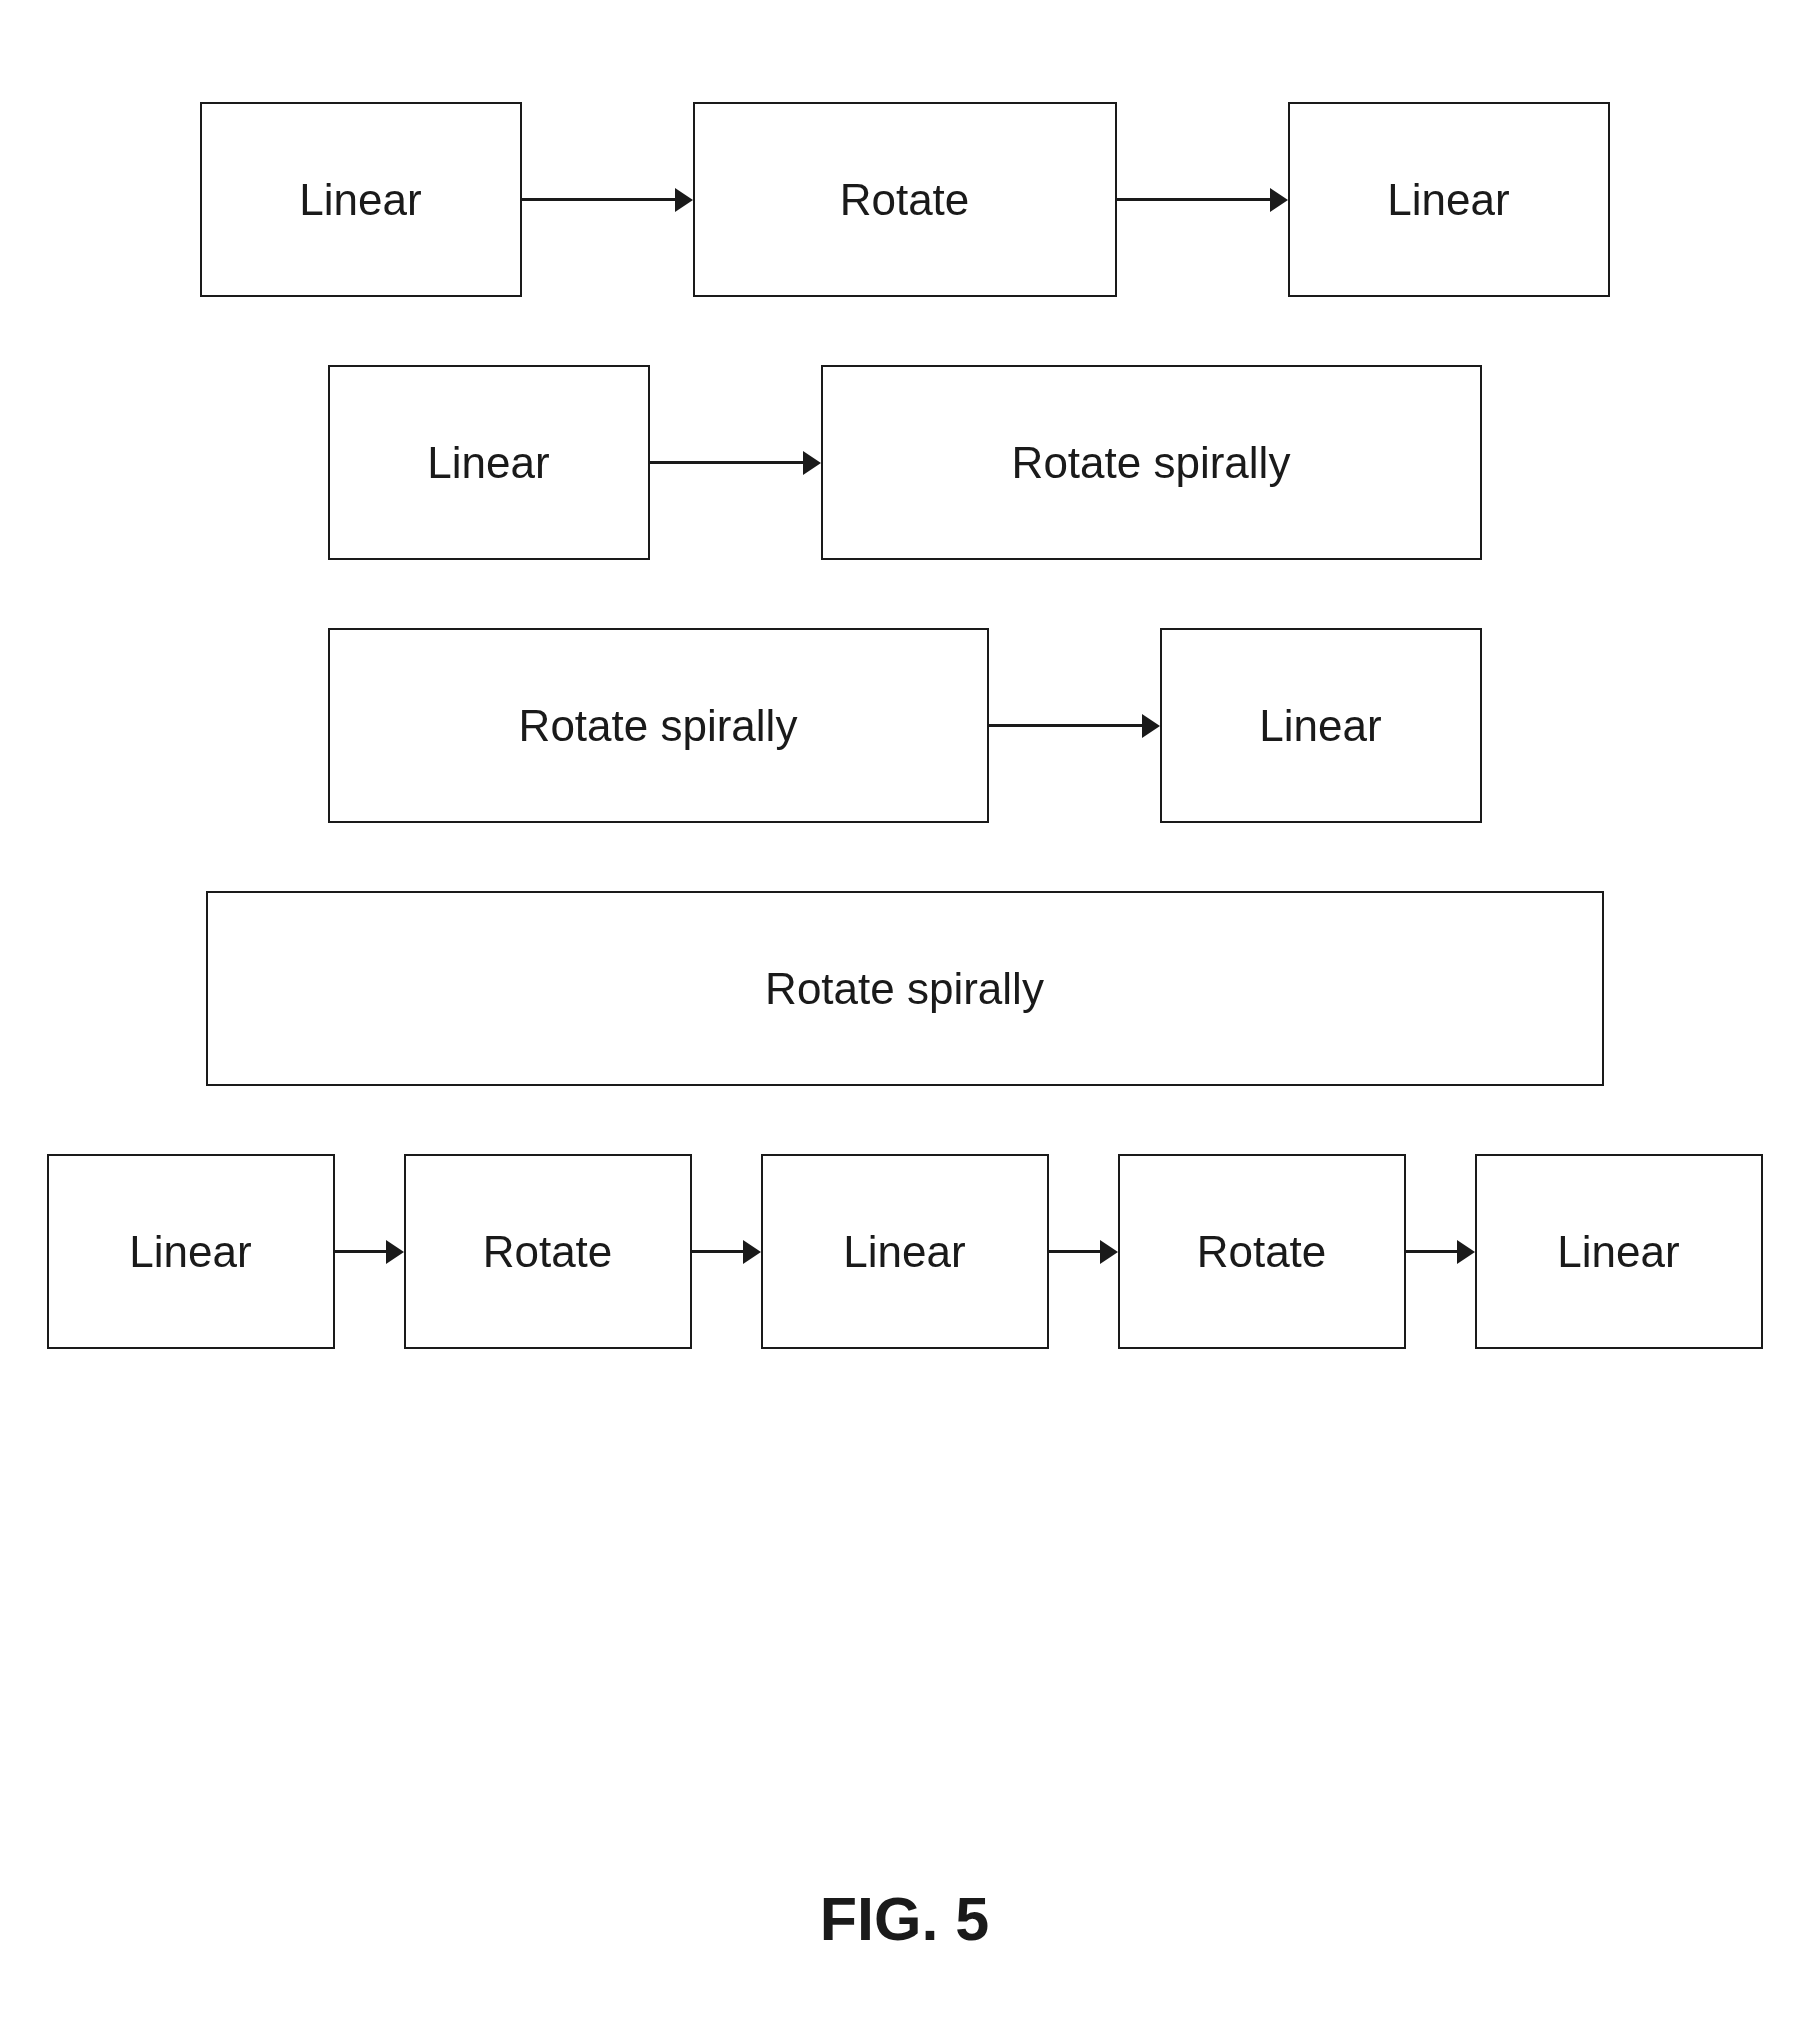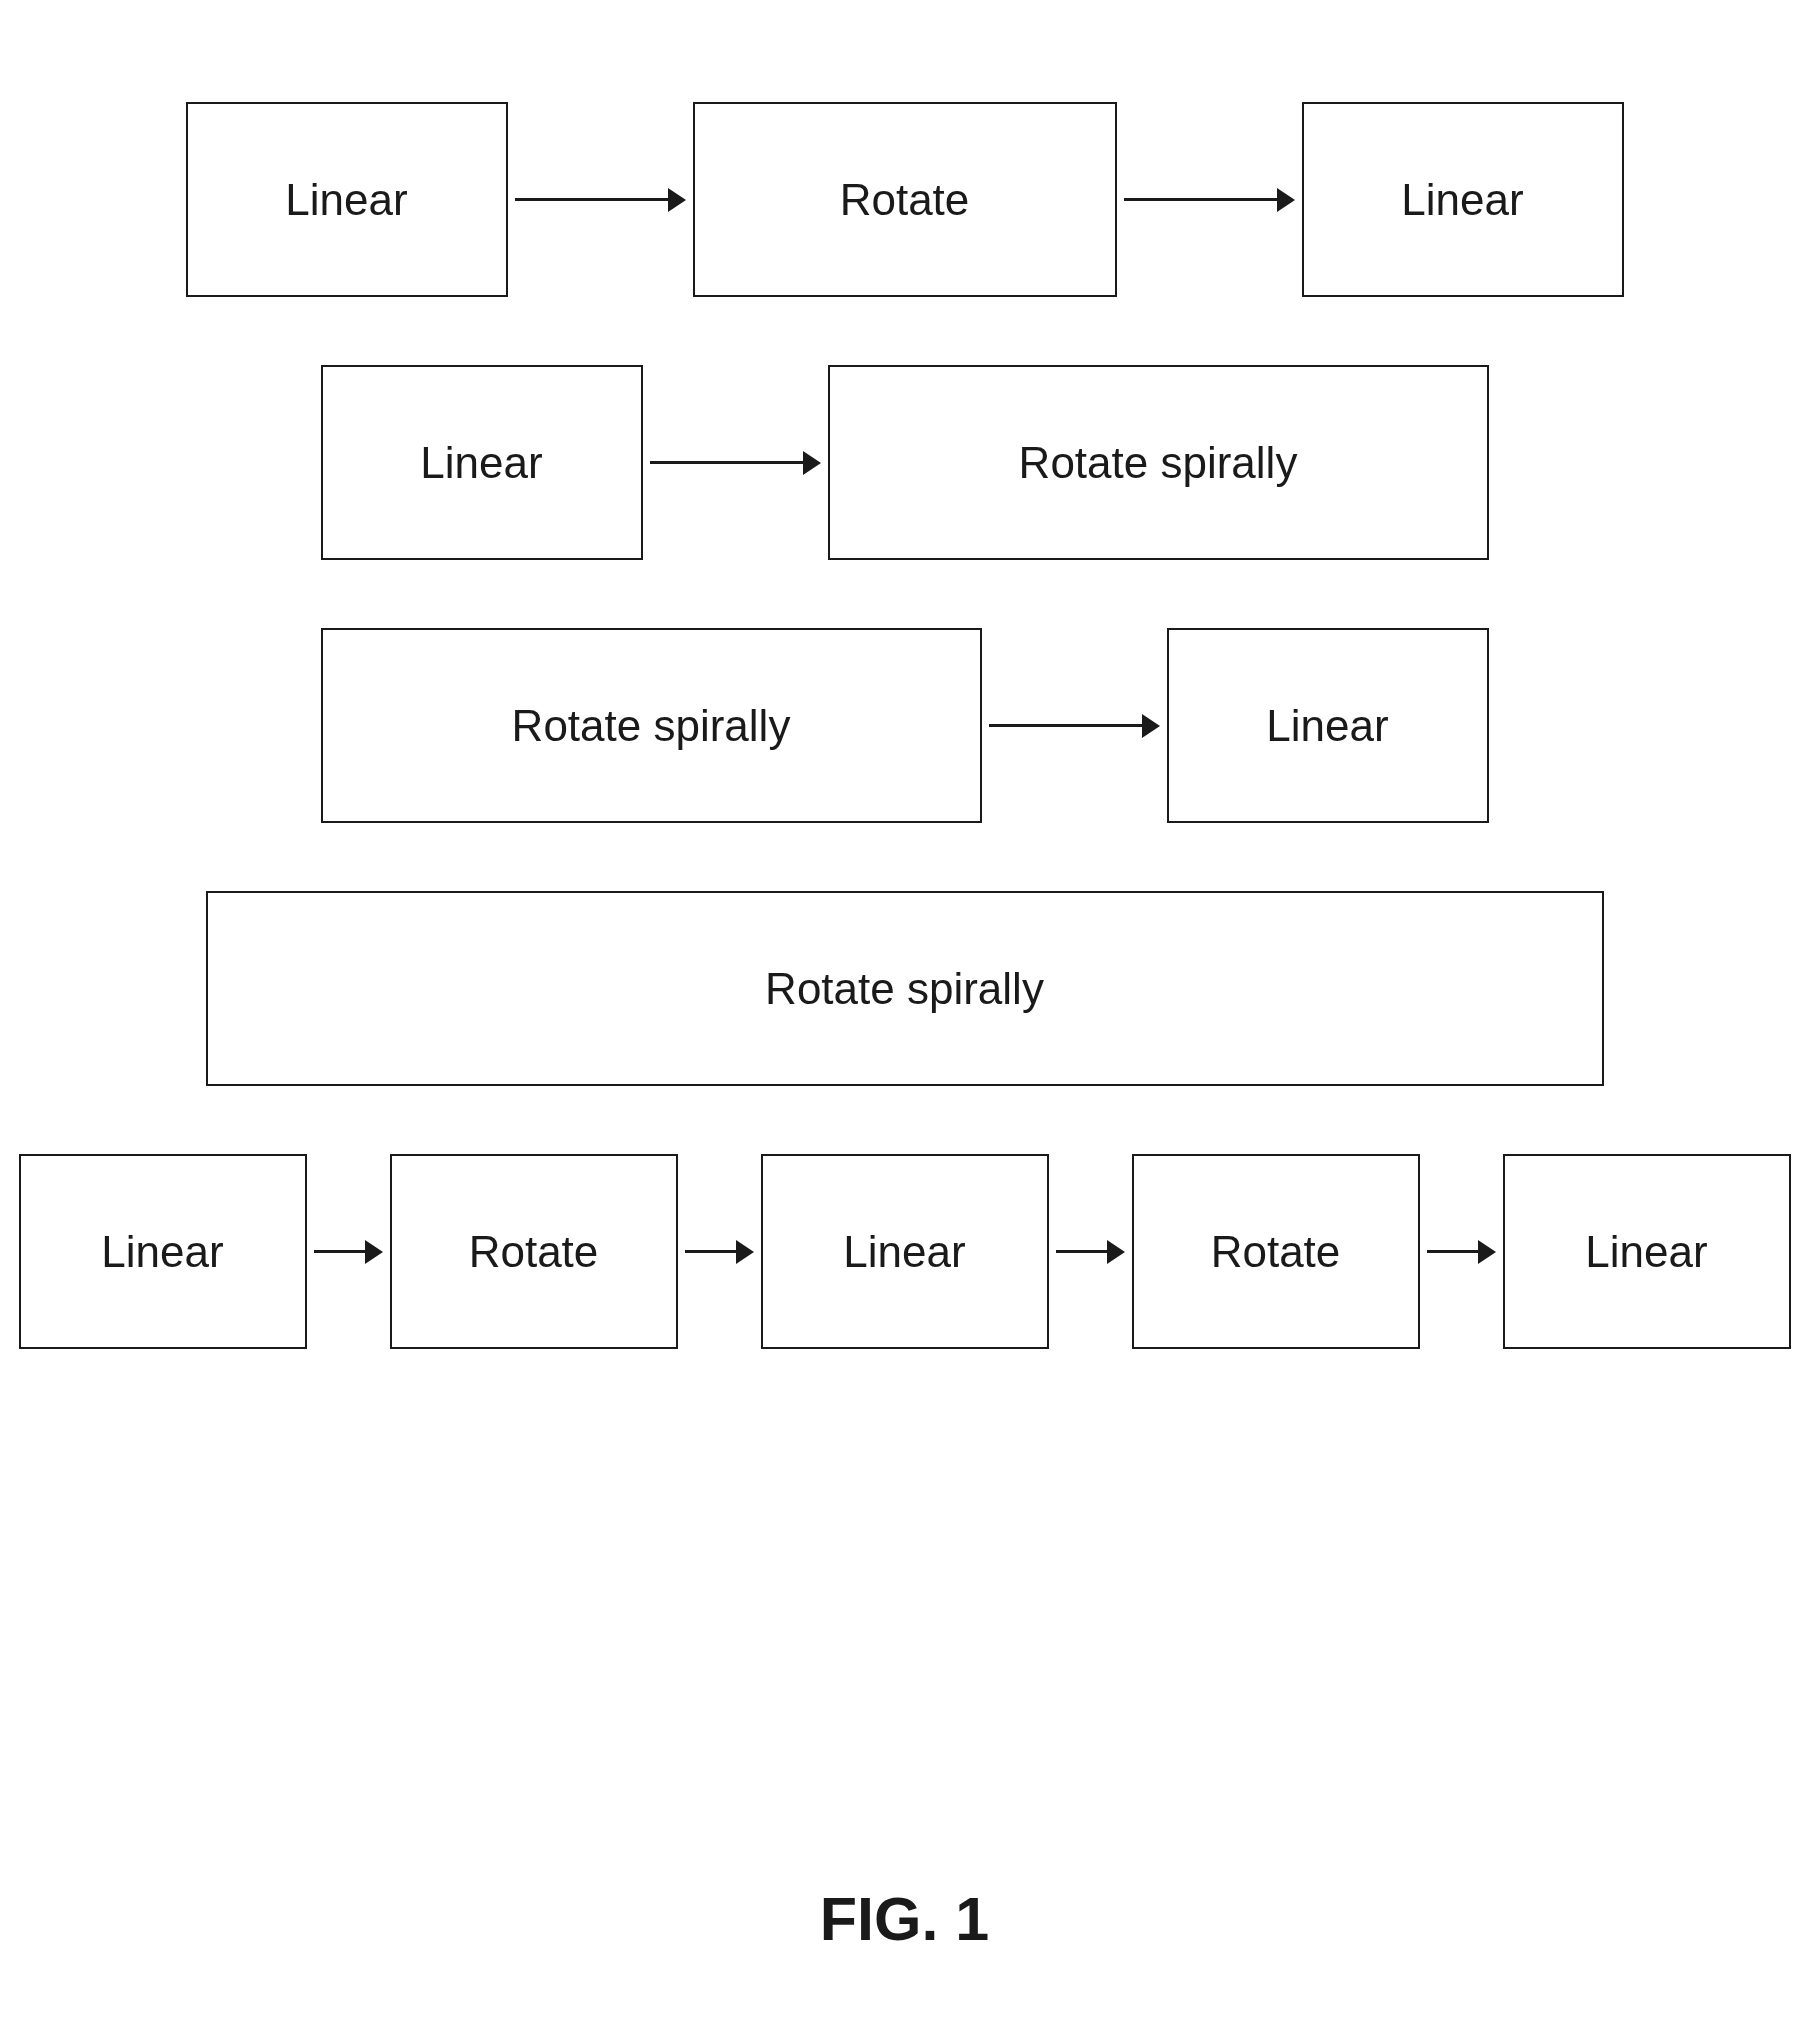--- a/index.html
+++ b/index.html
@@ -20,21 +20,21 @@
       display: flex;
       flex-direction: column;
       align-items: center;
       padding-top: 102px;
       gap: 68px;
     }
 
     .row {
       display: flex;
       align-items: center;
-      gap: 7px;
+      gap: 0;
     }
 
     .box {
       border: 2.5px solid #1a1a1a;
       background: #ffffff;
       display: flex;
       align-items: center;
       justify-content: center;
       font-size: 44px;
       font-weight: 400;
@@ -192,14 +192,14 @@
       <div class="arrow-line"></div>
       <div class="arrow-head"></div>
     </div>
     <div class="box box-row5">
       <span>Linear</span>
     </div>
   </div>
 
 </div>
 
-<div class="fig-caption">FIG. 1</div>
+<div class="fig-caption">FIG. 5</div>
 
 
 </body></html>

